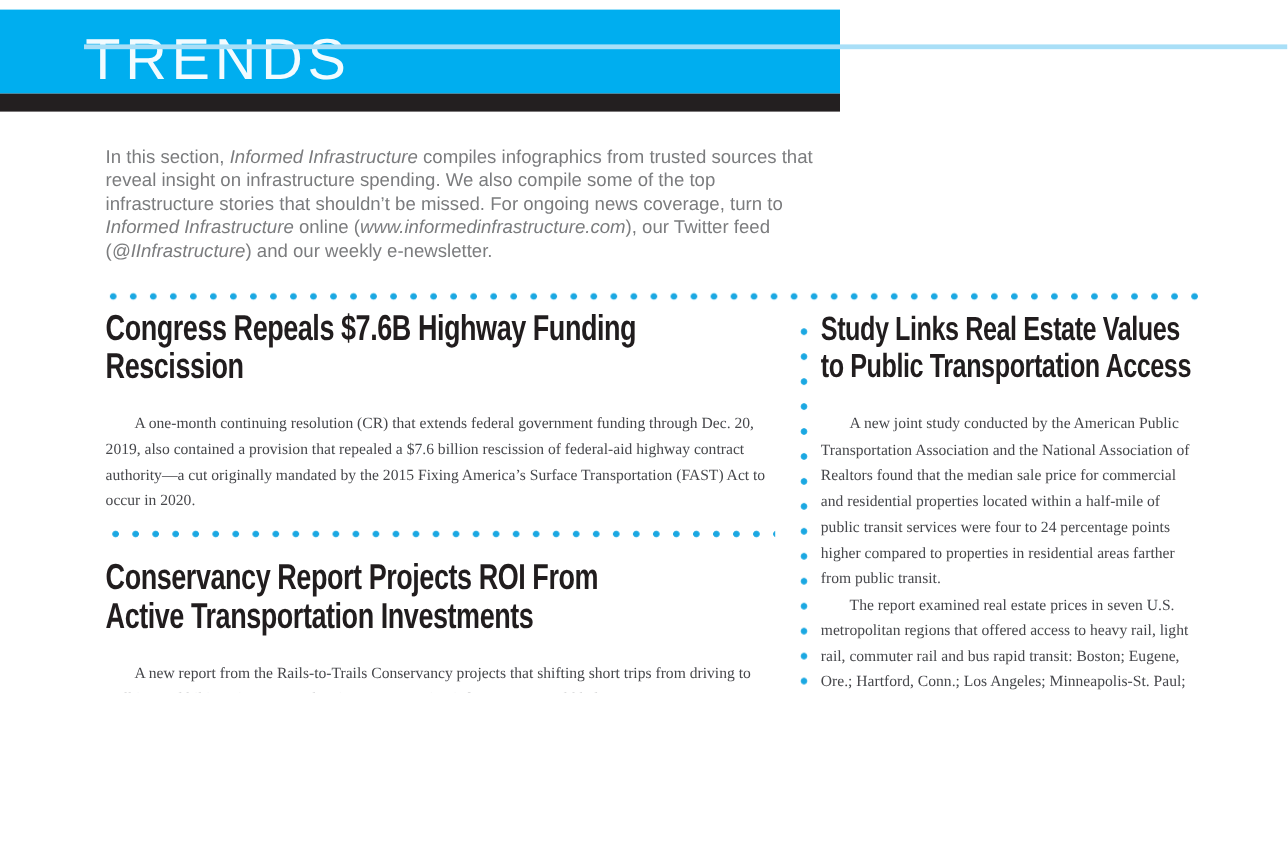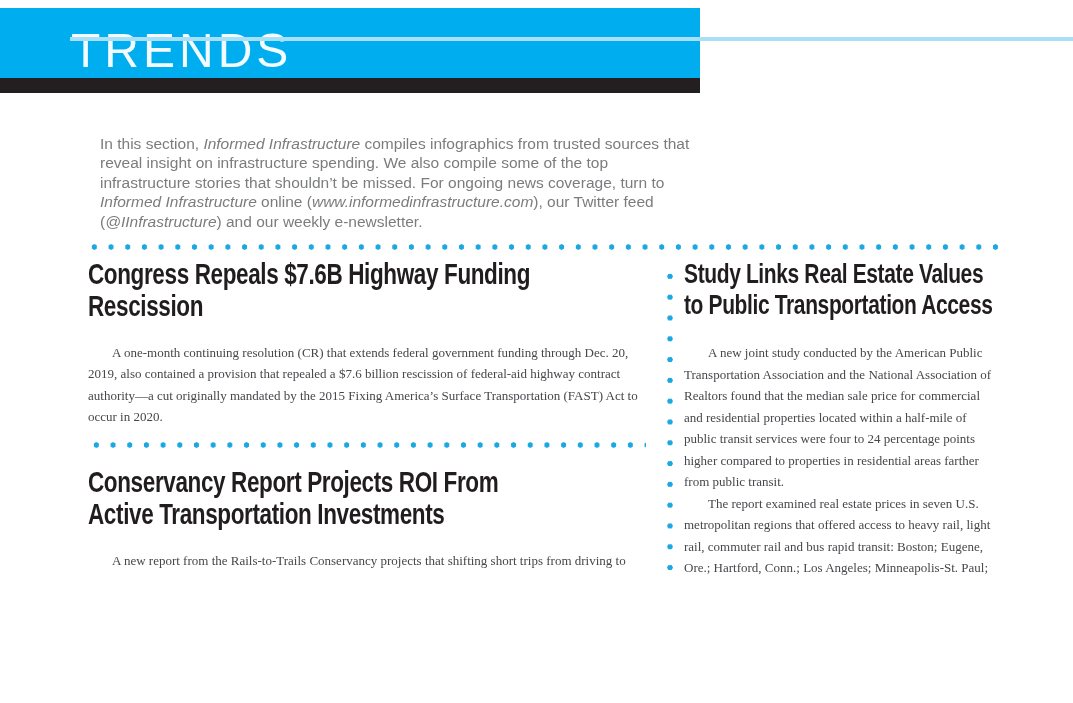--- a/index.html
+++ b/index.html
@@ -11,21 +11,21 @@
   .cyan-bar{position:absolute;left:0;top:8px;width:700px;height:70px;background:var(--cyan,#00aeef);}
   .black-bar{position:absolute;left:0;top:78px;width:700px;height:15px;background:var(--bar_black,#231f20);}
   .light-rule{position:absolute;left:70px;top:37px;width:1003px;height:4px;background:var(--rule_light,#a9dff7);z-index:3;}
   .trends{
     position:absolute;left:71px;top:27px;margin:0;z-index:2;
     font-family:"Liberation Sans",sans-serif;font-weight:400;
     font-size:48px;line-height:48px;letter-spacing:4px;color:#f2fbff;
   }
   
   .intro{
-    position:absolute;left:88px;top:122px;width:596px;margin:12px;
+    position:absolute;left:88px;top:122px;width:596px;margin:0;
     font-size:15.5px;line-height:19.4px;color:var(--intro_gray,#7b7c7e);
   }
   
   .dotted-h{
     height:8px;
     background-image:radial-gradient(circle,var(--dot,#1ba8e2) 2.4px,rgba(27,168,226,0) 3px);
     background-size:16.7px 8px;background-position:0 50%;background-repeat:repeat-x;
   }
   .top-rule{position:absolute;left:86px;top:243px;width:921px;}
   .mid-rule{margin:13px 0 17px 0;width:558px;}

